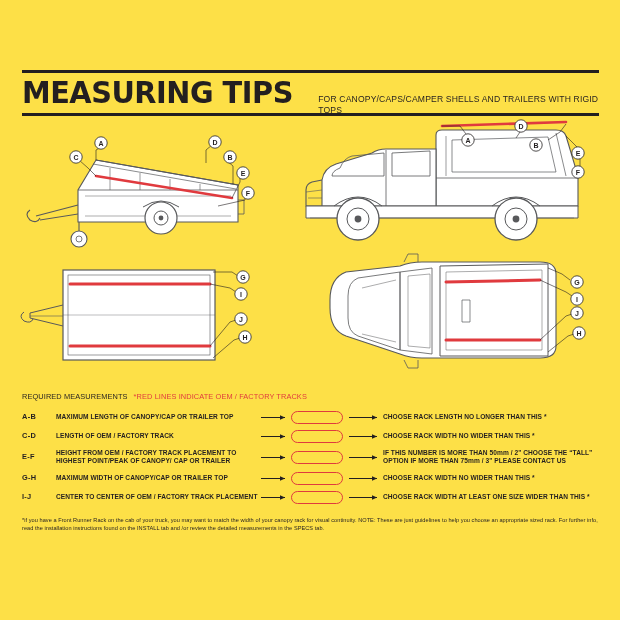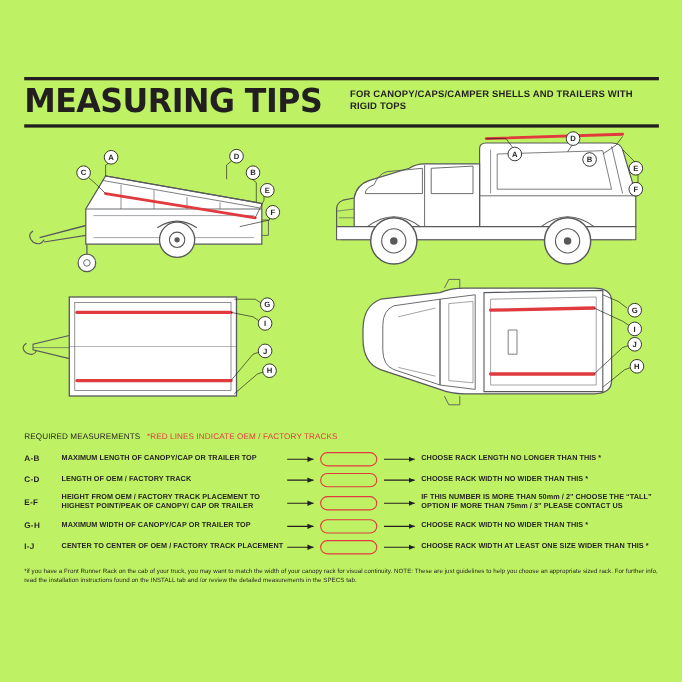--- a/index.html
+++ b/index.html
@@ -11,21 +11,21 @@
     width: 620px;
     height: 620px;
     font-family: "Liberation Sans", sans-serif;
     color: #231f20;
     overflow: hidden;
   }
   .page {
     position: relative;
     width: 620px;
     height: 620px;
-    background: #bef264;
+    background: #fde047;
   }
   .canvas {
     position: absolute;
     left: 0; top: 0;
     width: 620px; height: 620px;
   }
   
   .header {
     position: absolute;
     left: 22px;
@@ -40,23 +40,23 @@
     font-size: 30px;
     letter-spacing: -0.5px;
     line-height: 30px;
     color: #231f20;
     white-space: nowrap;
     transform: scaleX(0.96);
     transform-origin: left center;
   }
   .subtitle {
     margin-left: 14px;
-    margin-top: 2px;
+    margin-top: 16px;
     font-size: 8.6px;
-    font-weight: bold;
+    font-weight: normal;
     line-height: 11px;
     letter-spacing: 0.15px;
     color: #231f20;
     max-width: 340px;
   }
   .rule-top {
     position: absolute;
     left: 22px;
     top: 70px;
     width: 577px;

